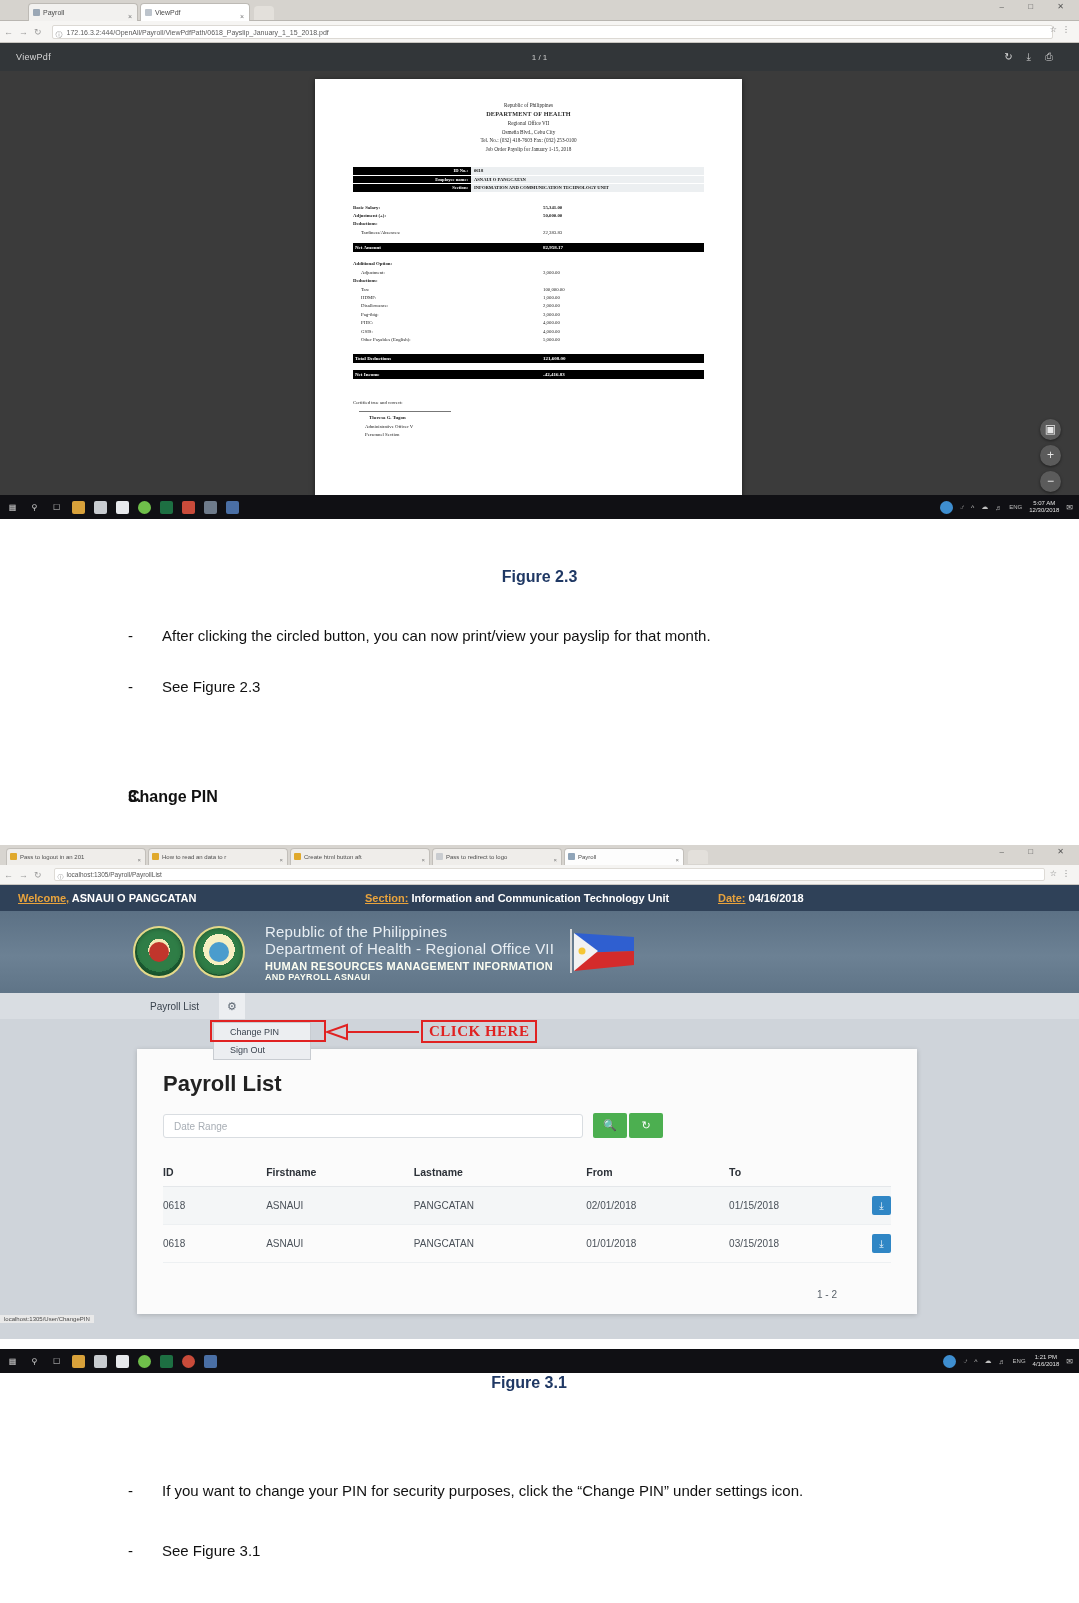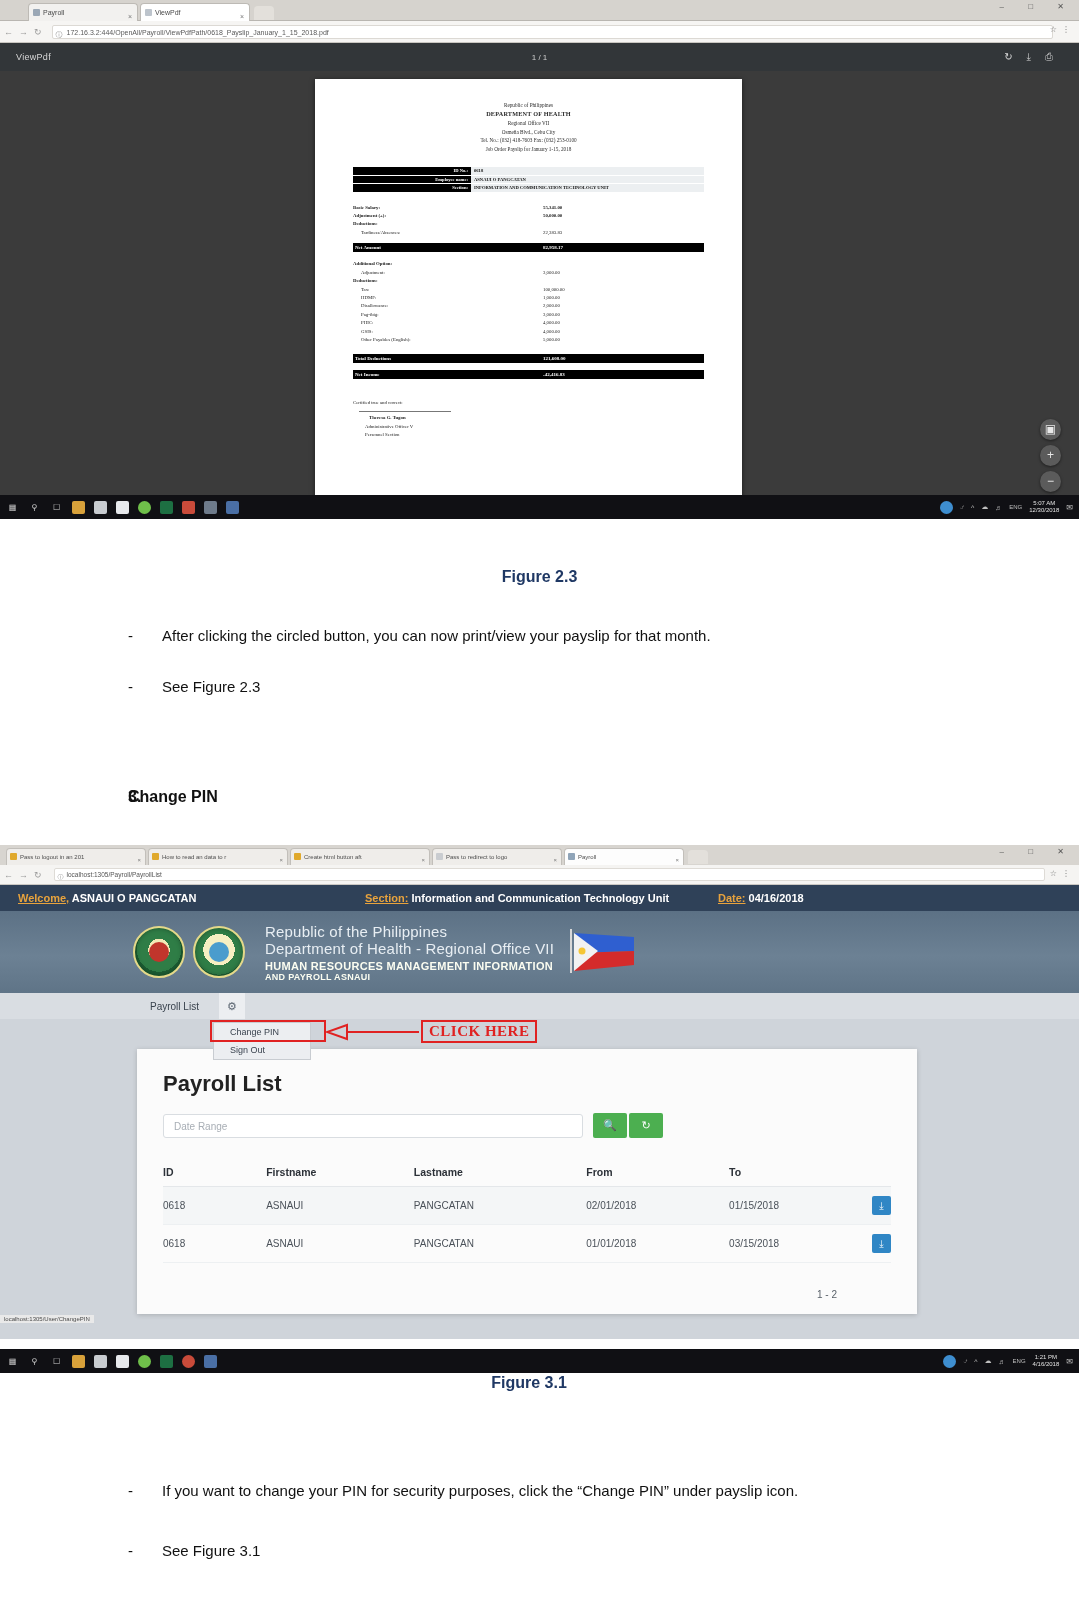--- a/index.html
+++ b/index.html
@@ -636,19 +636,19 @@
       </span>
       <span style="font-size:8px;color:#bfbfbf;">✉</span>
     </span>
   </div>
 </div>
 
 <div style="position:absolute;left:16px;top:1374px;width:978px;margin-left:24px;" class="figcap">Figure 3.1</div>
 
 <div style="position:absolute;left:0;top:1480px;width:1079px;" class="bullet">
   <span class="dash">-</span>
-  <span class="btxt">If you want to change your PIN for security purposes, click the “Change PIN” under payslip icon.</span>
+  <span class="btxt">If you want to change your PIN for security purposes, click the “Change PIN” under settings icon.</span>
 </div>
 
 <div style="position:absolute;left:0;top:1540px;width:1079px;" class="bullet">
   <span class="dash">-</span>
   <span class="btxt">See Figure 3.1</span>
 </div>
 
 </body></html>

